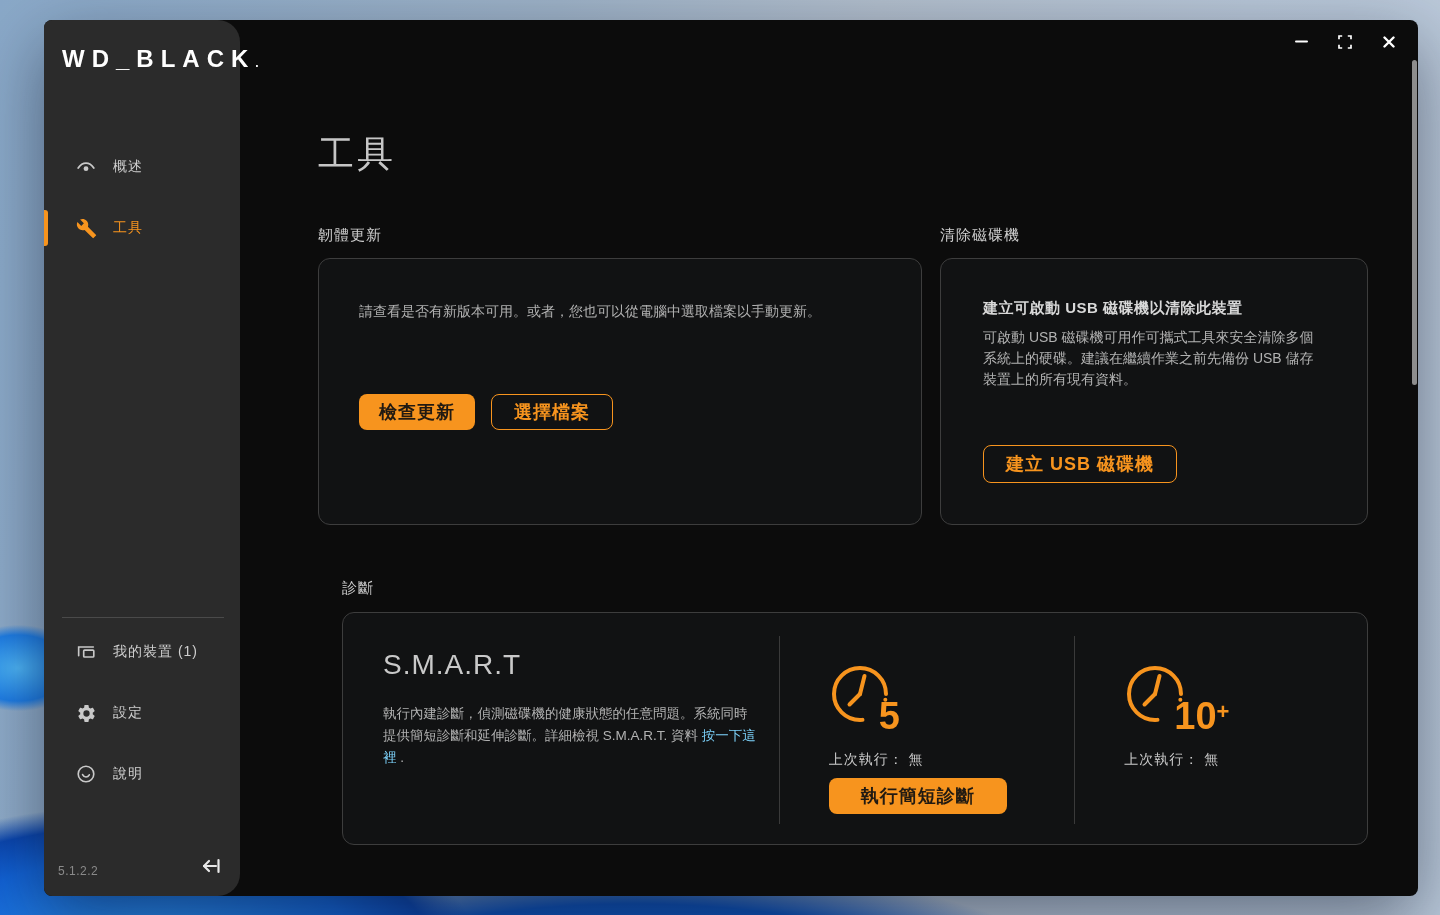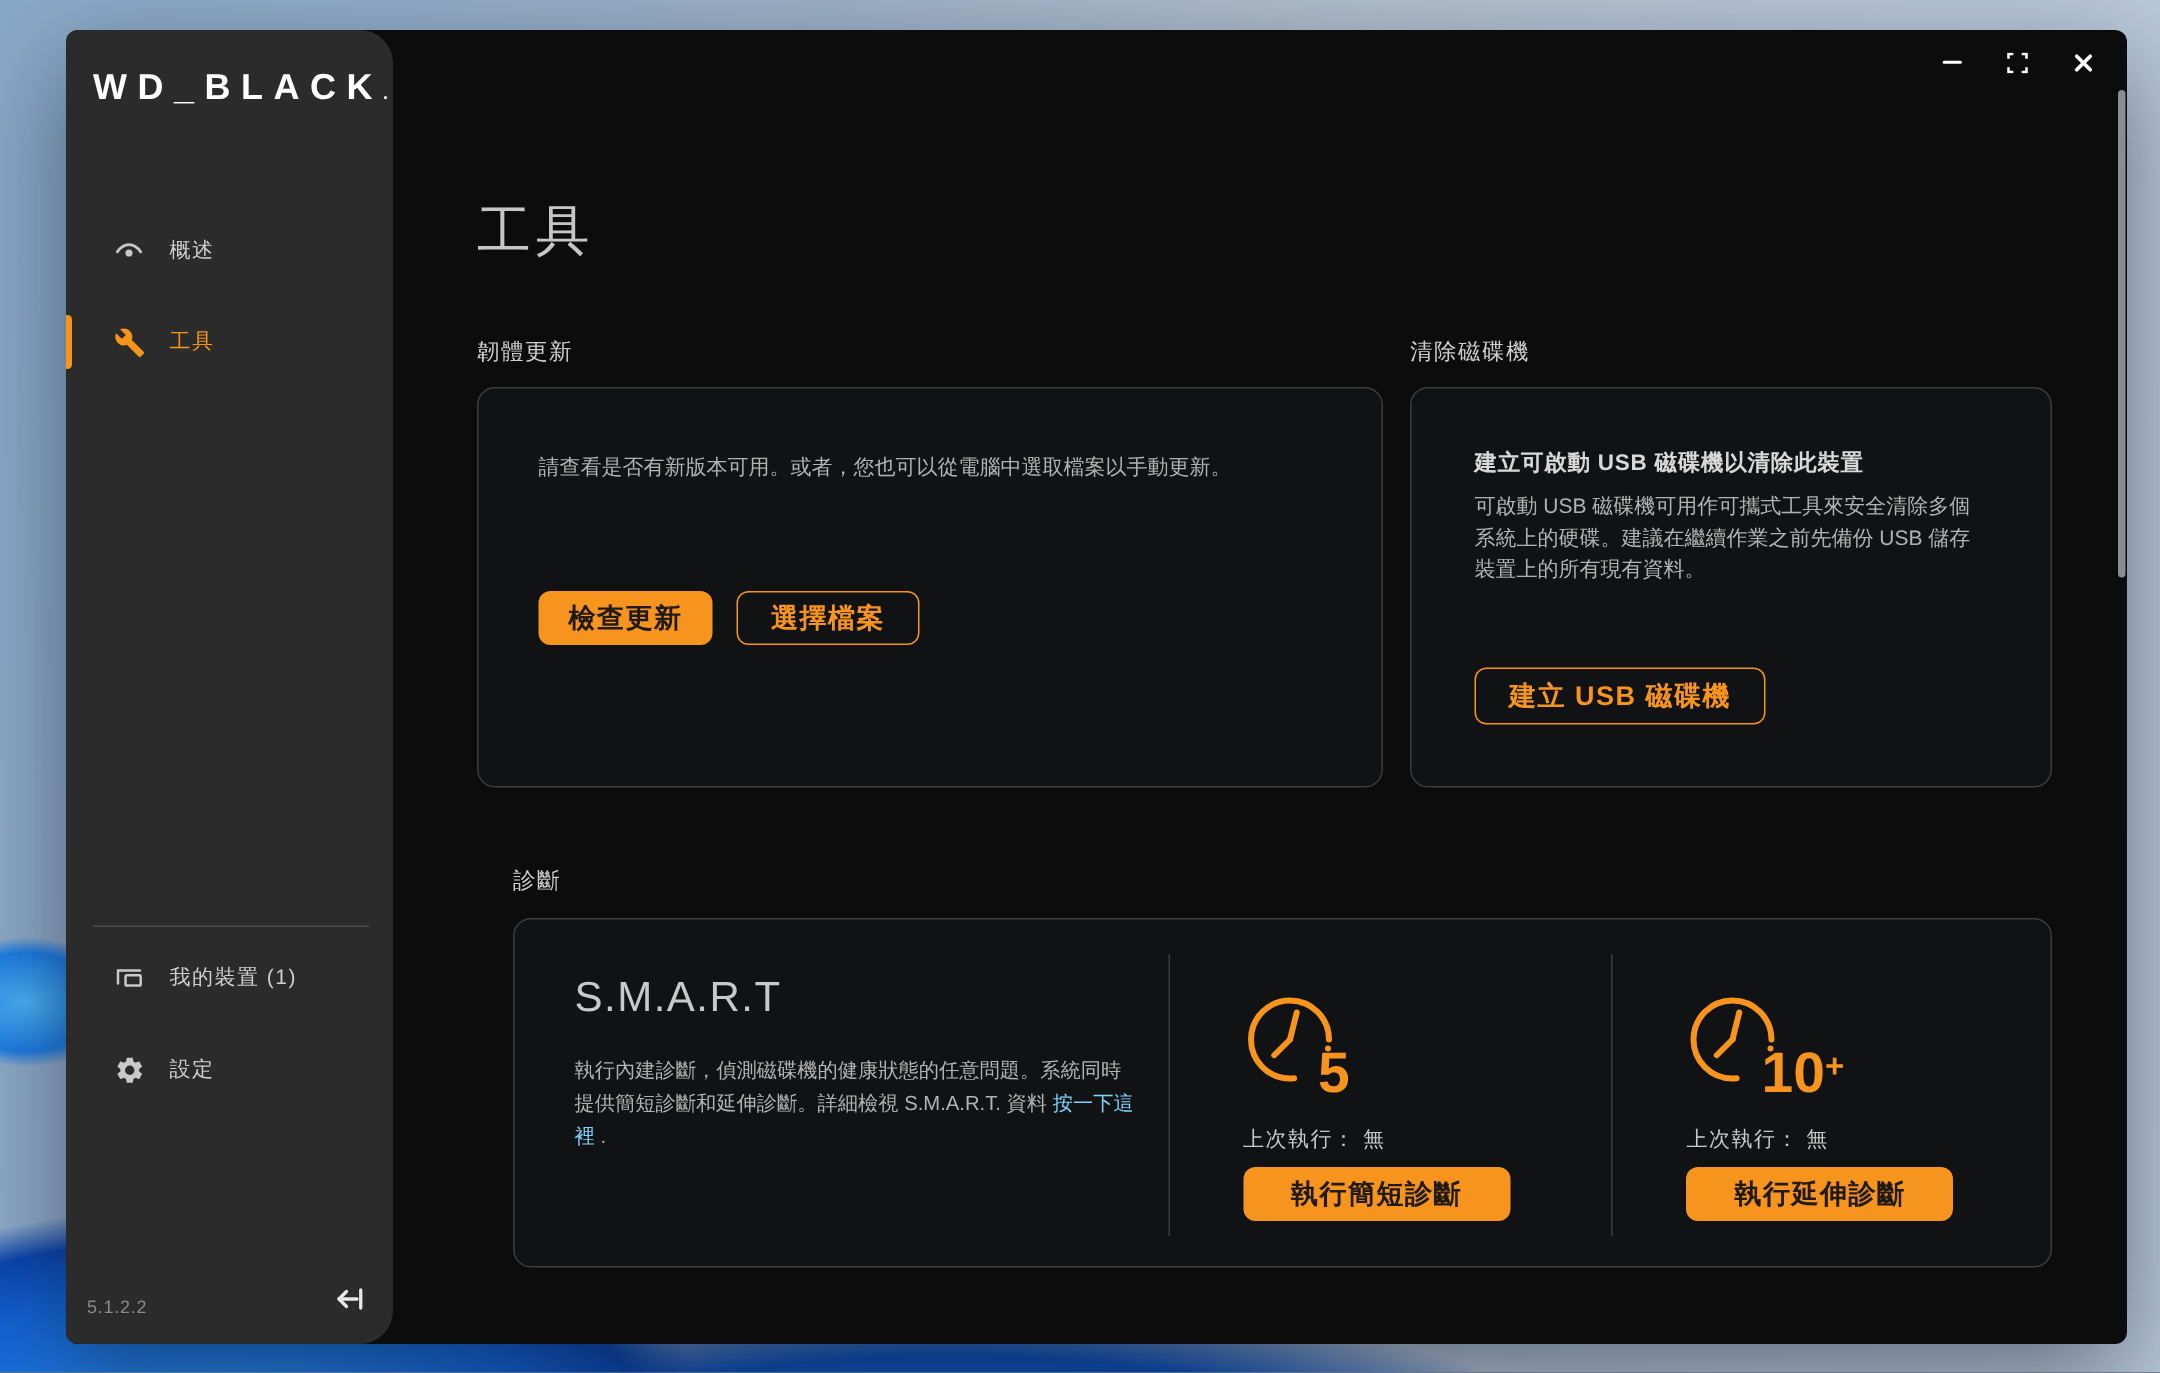--- a/index.html
+++ b/index.html
@@ -21,21 +21,21 @@
     background:#0c0c0c; border-radius:8px; overflow:hidden;
     box-shadow:0 24px 70px rgba(10,20,40,.5);
   }
   
   .win-controls { position:absolute; top:12px; right:14px; display:flex; gap:14px; z-index:30; }
   .wc { width:30px; height:22px; background:transparent; border:none; display:flex; align-items:center; justify-content:center; cursor:pointer; }
   
   .scroll-thumb { position:absolute; right:1px; top:40px; width:5px; height:325px; background:#8d8d8d; border-radius:3px; z-index:25; }
   
   .sidebar {
-    position:absolute; left:0; top:0; width:218px; height:100%;
+    position:absolute; left:0; top:0; width:196px; height:100%;
     background:#2b2b2b; border-radius:0 22px 22px 0; z-index:10;
   }
   .logo { position:absolute; left:18px; top:25px; color:#fff; font-size:24px; font-weight:700; letter-spacing:7px; white-space:nowrap; }
   .logo .tm { font-size:12px; letter-spacing:0; vertical-align:baseline; }
   .nav { position:absolute; top:127px; left:0; right:0; display:flex; flex-direction:column; gap:21px; }
   .nav-item { position:relative; height:40px; display:flex; align-items:center; padding-left:31px; gap:16px; cursor:pointer; }
   .nav-item .icon { width:22px; height:22px; display:flex; align-items:center; justify-content:center; flex:none; }
   .nav-label { font-size:14px; color:#cfcfcf; letter-spacing:1px; }
   .nav-item.active .nav-label { color:#f7941e; }
   .active-bar { position:absolute; left:0; top:2px; width:4px; height:36px; background:#f7941e; border-radius:0 3px 3px 0; }
@@ -153,20 +153,29 @@
           <span class="nav-label">我的裝置 (1)</span>
         </div>
         <div class="nav-item">
           <span class="icon">
             <svg width="21" height="21" viewBox="0 0 24 24">
               <path fill="#c9c9c9" d="M19.14 12.94c.04-.3.06-.61.06-.94 0-.32-.02-.64-.07-.94l2.03-1.58a.49.49 0 0 0 .12-.61l-1.92-3.32a.488.488 0 0 0-.59-.22l-2.39.96c-.5-.38-1.03-.7-1.62-.94l-.36-2.54a.484.484 0 0 0-.48-.41h-3.84c-.24 0-.43.17-.47.41l-.36 2.54c-.59.24-1.13.57-1.62.94l-2.39-.96c-.22-.08-.47 0-.59.22L2.74 8.87c-.12.21-.08.47.12.61l2.03 1.58c-.05.3-.09.63-.09.94s.02.64.07.94l-2.03 1.58a.49.49 0 0 0-.12.61l1.92 3.32c.12.22.37.29.59.22l2.39-.96c.5.38 1.03.7 1.62.94l.36 2.54c.05.24.24.41.48.41h3.84c.24 0 .44-.17.47-.41l.36-2.54c.59-.24 1.13-.56 1.62-.94l2.39.96c.22.08.47 0 .59-.22l1.92-3.32c.12-.22.07-.47-.12-.61l-2.01-1.58zM12 15.6A3.6 3.6 0 0 1 8.4 12 3.6 3.6 0 0 1 12 8.4a3.6 3.6 0 0 1 3.6 3.6 3.6 3.6 0 0 1-3.6 3.6z"></path>
             </svg>
           </span>
           <span class="nav-label">設定</span>
         </div>
+        <div class="nav-item">
+          <span class="icon">
+            <svg width="22" height="22" viewBox="0 0 24 24" fill="none" stroke="#c9c9c9" stroke-width="1.8">
+              <circle cx="12" cy="12" r="8.5"></circle>
+              <path d="M8.3 12.6c.9 1.8 2.2 2.7 3.7 2.7 1.4 0 2.7-.8 3.6-2.4" stroke-linecap="round"></path>
+            </svg>
+          </span>
+          <span class="nav-label">說明</span>
+        </div>
       </div>
 
       <div class="version">5.1.2.2</div>
       <button class="collapse-btn">
         <span>
           <svg width="24" height="24" viewBox="0 0 24 24" fill="none" stroke="#e8e8e8" stroke-width="2.2" stroke-linecap="round" stroke-linejoin="round">
             <path d="M17 12H5"></path>
               <path d="M10 7l-5 5 5 5"></path>
               <path d="M19.5 6v12"></path>
           </svg>
@@ -226,21 +235,20 @@
               <span>
                 <svg width="66" height="66" viewBox="0 0 66 66" fill="none">
                   <circle cx="31" cy="31" r="26" stroke="#f7941e" stroke-width="4" stroke-linecap="round" stroke-dasharray="0 32 131.4" stroke-dashoffset="-6"></circle>
                   <path d="M31 31l4.5-18" stroke="#f7941e" stroke-width="4" stroke-linecap="round"></path>
                   <path d="M31 31l-10.5 10.5" stroke="#f7941e" stroke-width="4" stroke-linecap="round"></path>
                 </svg>
               </span>
               <span class="clock-num"><span>10</span><span class="clock-plus">+</span></span>
             </div>
             <div class="last-run">上次執行： 無</div>
-            <button class="btn solid run-btn">執行延伸診斷</button>
           </div>
 
         </div>
       </section>
     </main>
 
   </div>
 </div>
 
 </body></html>

